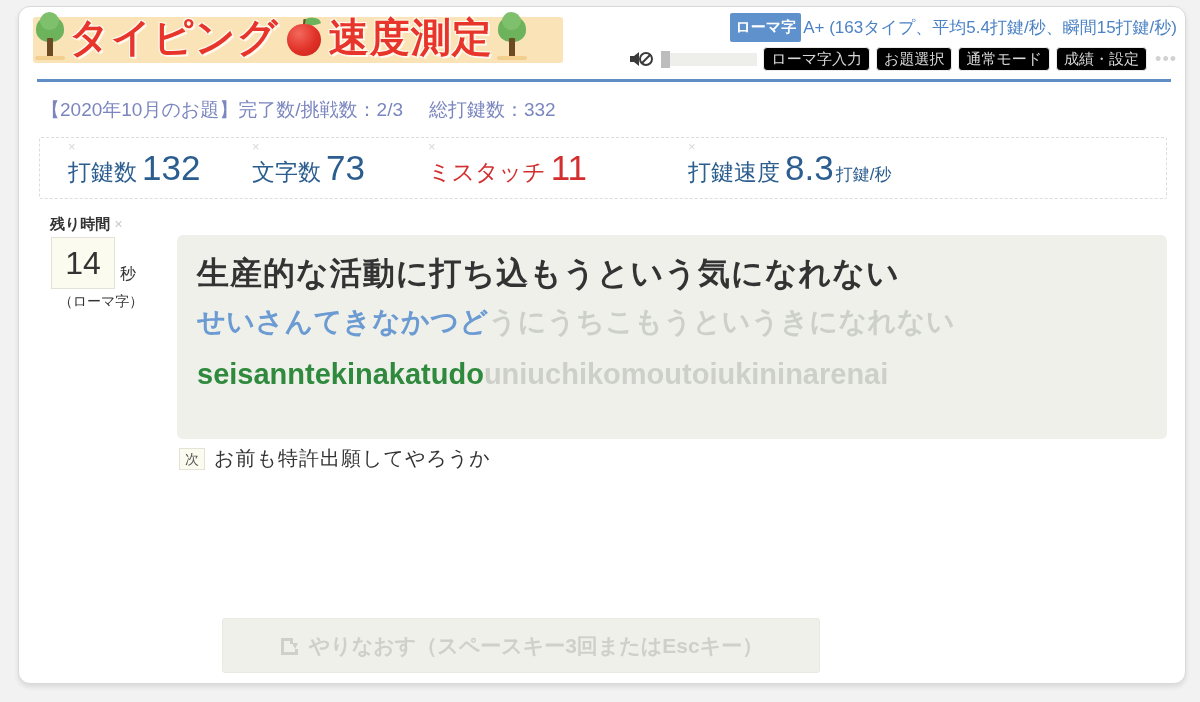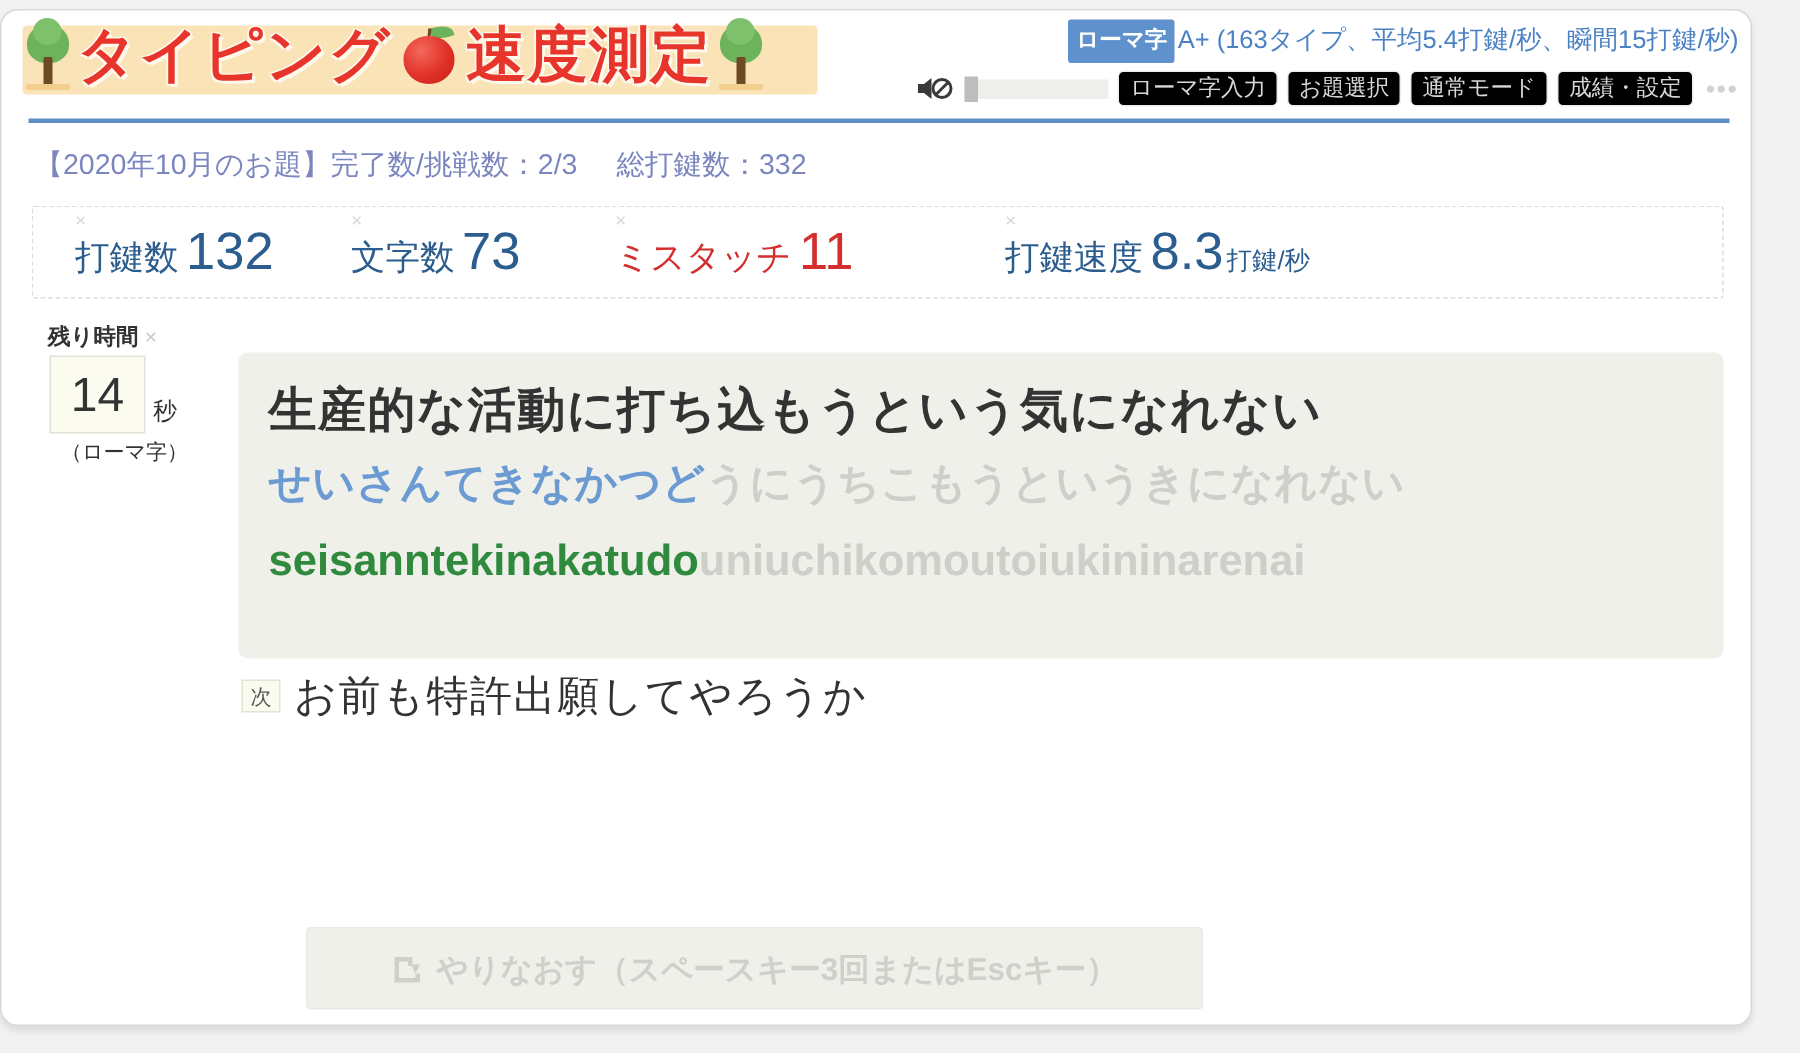--- a/index.html
+++ b/index.html
@@ -6,21 +6,21 @@
   * { box-sizing: border-box; }
   html, body {
     margin: 0; padding: 0;
     width: 1200px; height: 702px;
     background: #f2f2f2;
     font-family: "Liberation Sans", "DejaVu Sans", sans-serif;
     overflow: hidden;
   }
   .page-card {
     position: absolute;
-    left: 0; top: 6px;
+    left: 18px; top: 6px;
     width: 1168px; height: 678px;
     background: #ffffff;
     border: 1px solid #d9d9d9;
     border-radius: 12px;
     box-shadow: 0 3px 5px rgba(0,0,0,0.10);
     overflow: hidden;
   }
 
   
   .header {
@@ -251,21 +251,21 @@
     display: flex; align-items: center; gap: 9px;
   }
   .next-badge {
     background: #fbfbef;
     border: 1px solid #e4e4d6;
     color: #555;
     font-size: 14px;
     padding: 2px 5px;
     line-height: 16px;
   }
-  .next-text { font-size: 28px; color: #333; letter-spacing: 1px; }
+  .next-text { font-size: 20px; color: #333; letter-spacing: 1px; }
 
   
   .retry-btn {
     position: absolute;
     left: 203px; top: 611px;
     width: 598px; height: 55px;
     background: #eff0ea;
     border: 1px solid #e8e9e3;
     border-radius: 3px;
     display: flex; align-items: center; justify-content: center;

